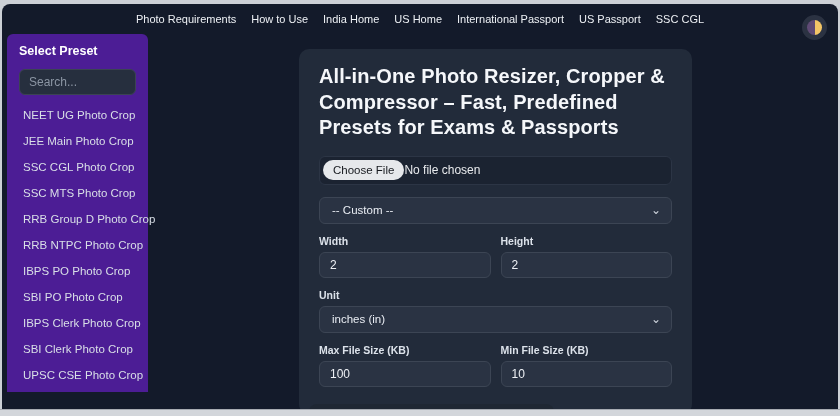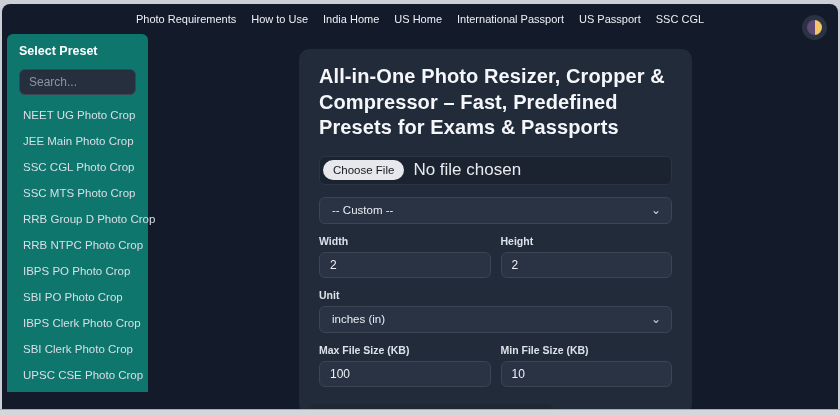--- a/index.html
+++ b/index.html
@@ -39,21 +39,21 @@
     display: flex; align-items: center; justify-content: center;
   }
   .moon {
     width: 15px; height: 15px; border-radius: 50%;
     background: linear-gradient(90deg, #5f4a75 0%, #5f4a75 50%, #f3c566 50%, #f3c566 100%);
   }
 
   
   .sidebar {
     position: absolute; top: 30px; left: 5px; bottom: 17px; width: 141px;
-    background: #0f766e; border-radius: 6px 6px 0 0;
+    background: #4c1d95; border-radius: 6px 6px 0 0;
     padding: 10px 12px;
   }
   .sidebar-title { color: #ffffff; font-size: 12.5px; font-weight: bold; }
   .search-input {
     margin-top: 11px; width: 100%; height: 26px;
     background: #262f3e; border: 1px solid #3b4452; border-radius: 6px;
     color: #e8ecf2; font-size: 12px; padding: 0 9px; outline: none;
     font-family: "Liberation Sans", sans-serif;
   }
   .search-input::placeholder { color: #8b95a3; }
@@ -77,21 +77,21 @@
     margin-top: 15px; height: 29px; border-radius: 6px;
     background: #1b2331; border: 1px solid #2c3545;
     display: flex; align-items: center; overflow: hidden;
   }
   .file-btn {
     margin-left: 3px; background: #e6e8eb; color: #15181d;
     border: none; border-radius: 10px; font-size: 11.5px;
     padding: 4px 10px; cursor: pointer;
     font-family: "Liberation Sans", sans-serif;
   }
-  .file-status { color: #e8eaed; font-size: 17px; margin-left: 9px; }
+  .file-status { color: #e8eaed; font-size: 12px; }
 
   .selectbox {
     position: relative; margin-top: 12px; height: 27px;
     background: #2a3343; border: 1px solid #3c4554; border-radius: 6px;
     display: flex; align-items: center; padding: 0 12px;
     color: #e9edf3; font-size: 11.5px; cursor: pointer;
   }
   .selectbox .chev {
     position: absolute; right: 10px; top: 50%; margin-top: -8px;
     color: #cfd5dd; font-size: 12px; line-height: 16px;

